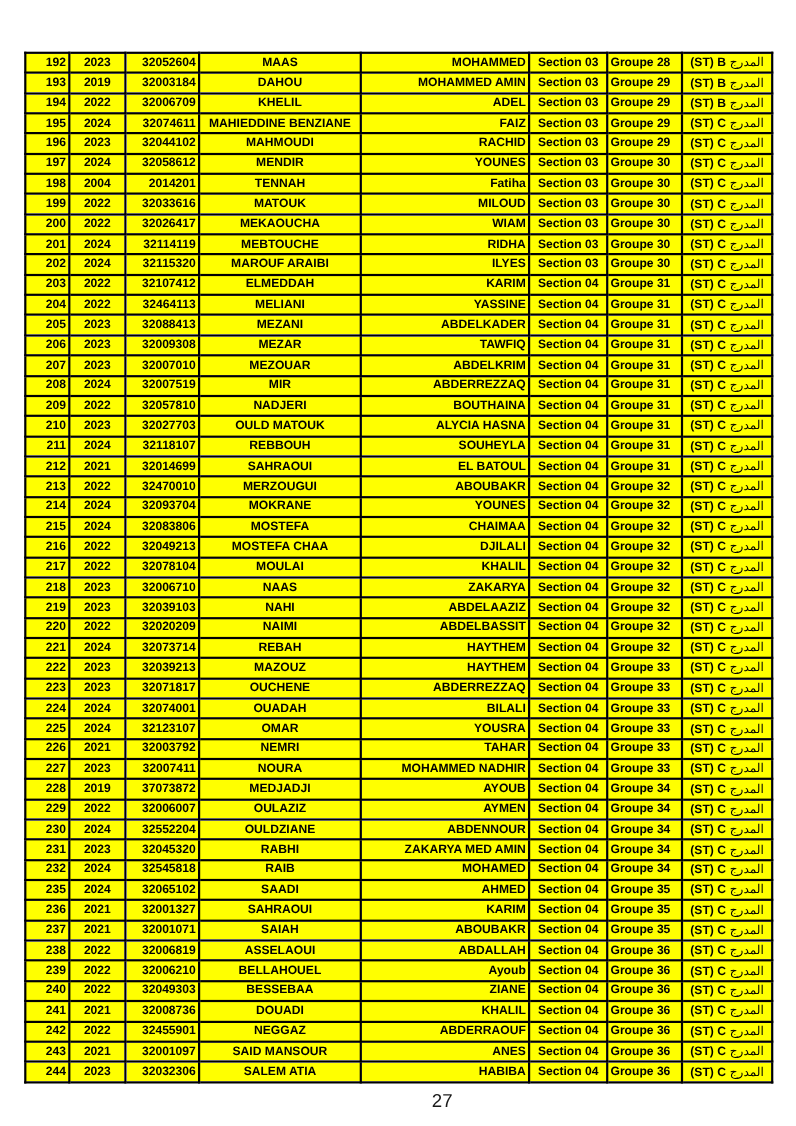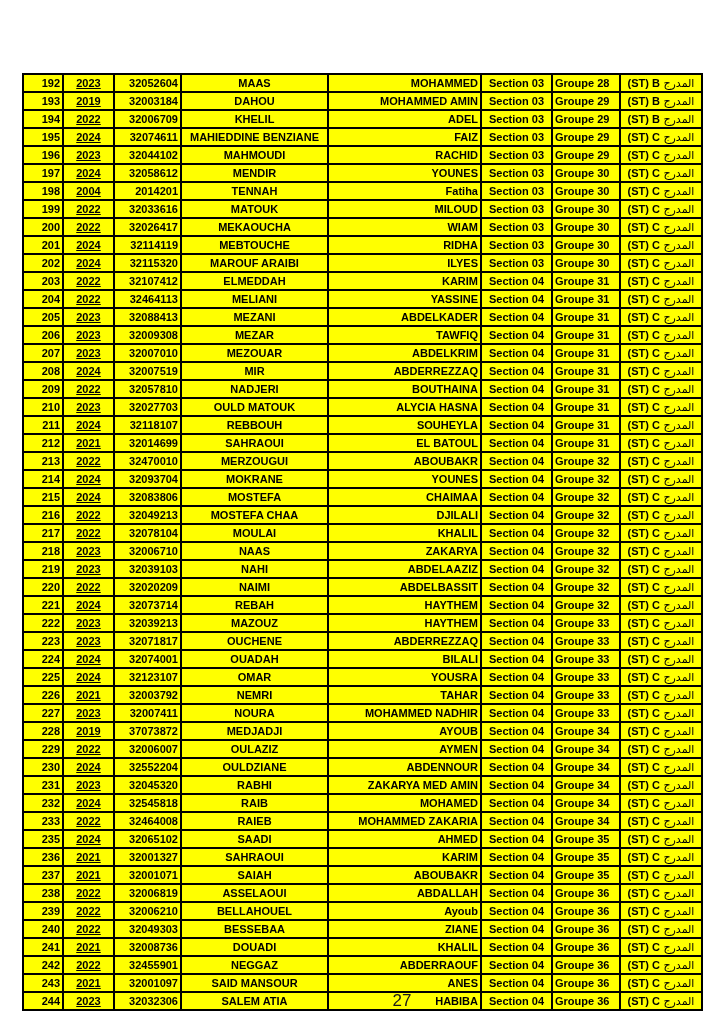--- a/index.html
+++ b/index.html
@@ -16,36 +16,35 @@
     overflow: hidden;
   }
   table.students {
     position: absolute;
     left: 22px;
     top: 47px;
     width: 679px;
     height: 938px;
     border-collapse: collapse;
     table-layout: fixed;
-    margin-top: 26px;
   }
   table.students td {
     background: var(--cell-bg, #FFFF00);
     border: 2px solid var(--border-color, #000000);
     color: var(--text-color, #000000);
     font-size: 11px;
     font-weight: bold;
     line-height: 1;
     padding: 0 2px;
     white-space: nowrap;
     overflow: hidden;
     vertical-align: middle;
   }
   td.num    { text-align: right;  padding-right: 4px; }
-  td.year   { text-align: center; text-decoration: underline; }
+  td.year   { text-align: center; }
   td.id     { text-align: right;  padding-right: 8px; }
   td.nom    { text-align: center;   padding-left: 4px; }
   td.prenom { text-align: right;   padding-left: 4px; }
   td.section{ text-align: center; }
   td.groupe { text-align: left; }
   td.amphi  { text-align: center; padding: 0 1px; }
   td.amphi .ar { font-weight: normal; font-family: "DejaVu Sans", sans-serif; }
   .page-number {
     position: absolute;
     top: 991px;
@@ -477,30 +476,20 @@
           <td class="num">232</td>
           <td class="year">2024</td>
           <td class="id">32545818</td>
           <td class="nom">RAIB</td>
           <td class="prenom">MOHAMED</td>
           <td class="section">Section 04</td>
           <td class="groupe">Groupe 34</td>
           <td class="amphi"><b>(ST) C</b><span class="ar">&nbsp;المدرج</span></td>
         </tr>
         <tr>
-          <td class="num">233</td>
-          <td class="year">2022</td>
-          <td class="id">32464008</td>
-          <td class="nom">RAIEB</td>
-          <td class="prenom">MOHAMMED ZAKARIA</td>
-          <td class="section">Section 04</td>
-          <td class="groupe">Groupe 34</td>
-          <td class="amphi"><b>(ST) C</b><span class="ar">&nbsp;المدرج</span></td>
-        </tr>
-        <tr>
           <td class="num">235</td>
           <td class="year">2024</td>
           <td class="id">32065102</td>
           <td class="nom">SAADI</td>
           <td class="prenom">AHMED</td>
           <td class="section">Section 04</td>
           <td class="groupe">Groupe 35</td>
           <td class="amphi"><b>(ST) C</b><span class="ar">&nbsp;المدرج</span></td>
         </tr>
         <tr>

